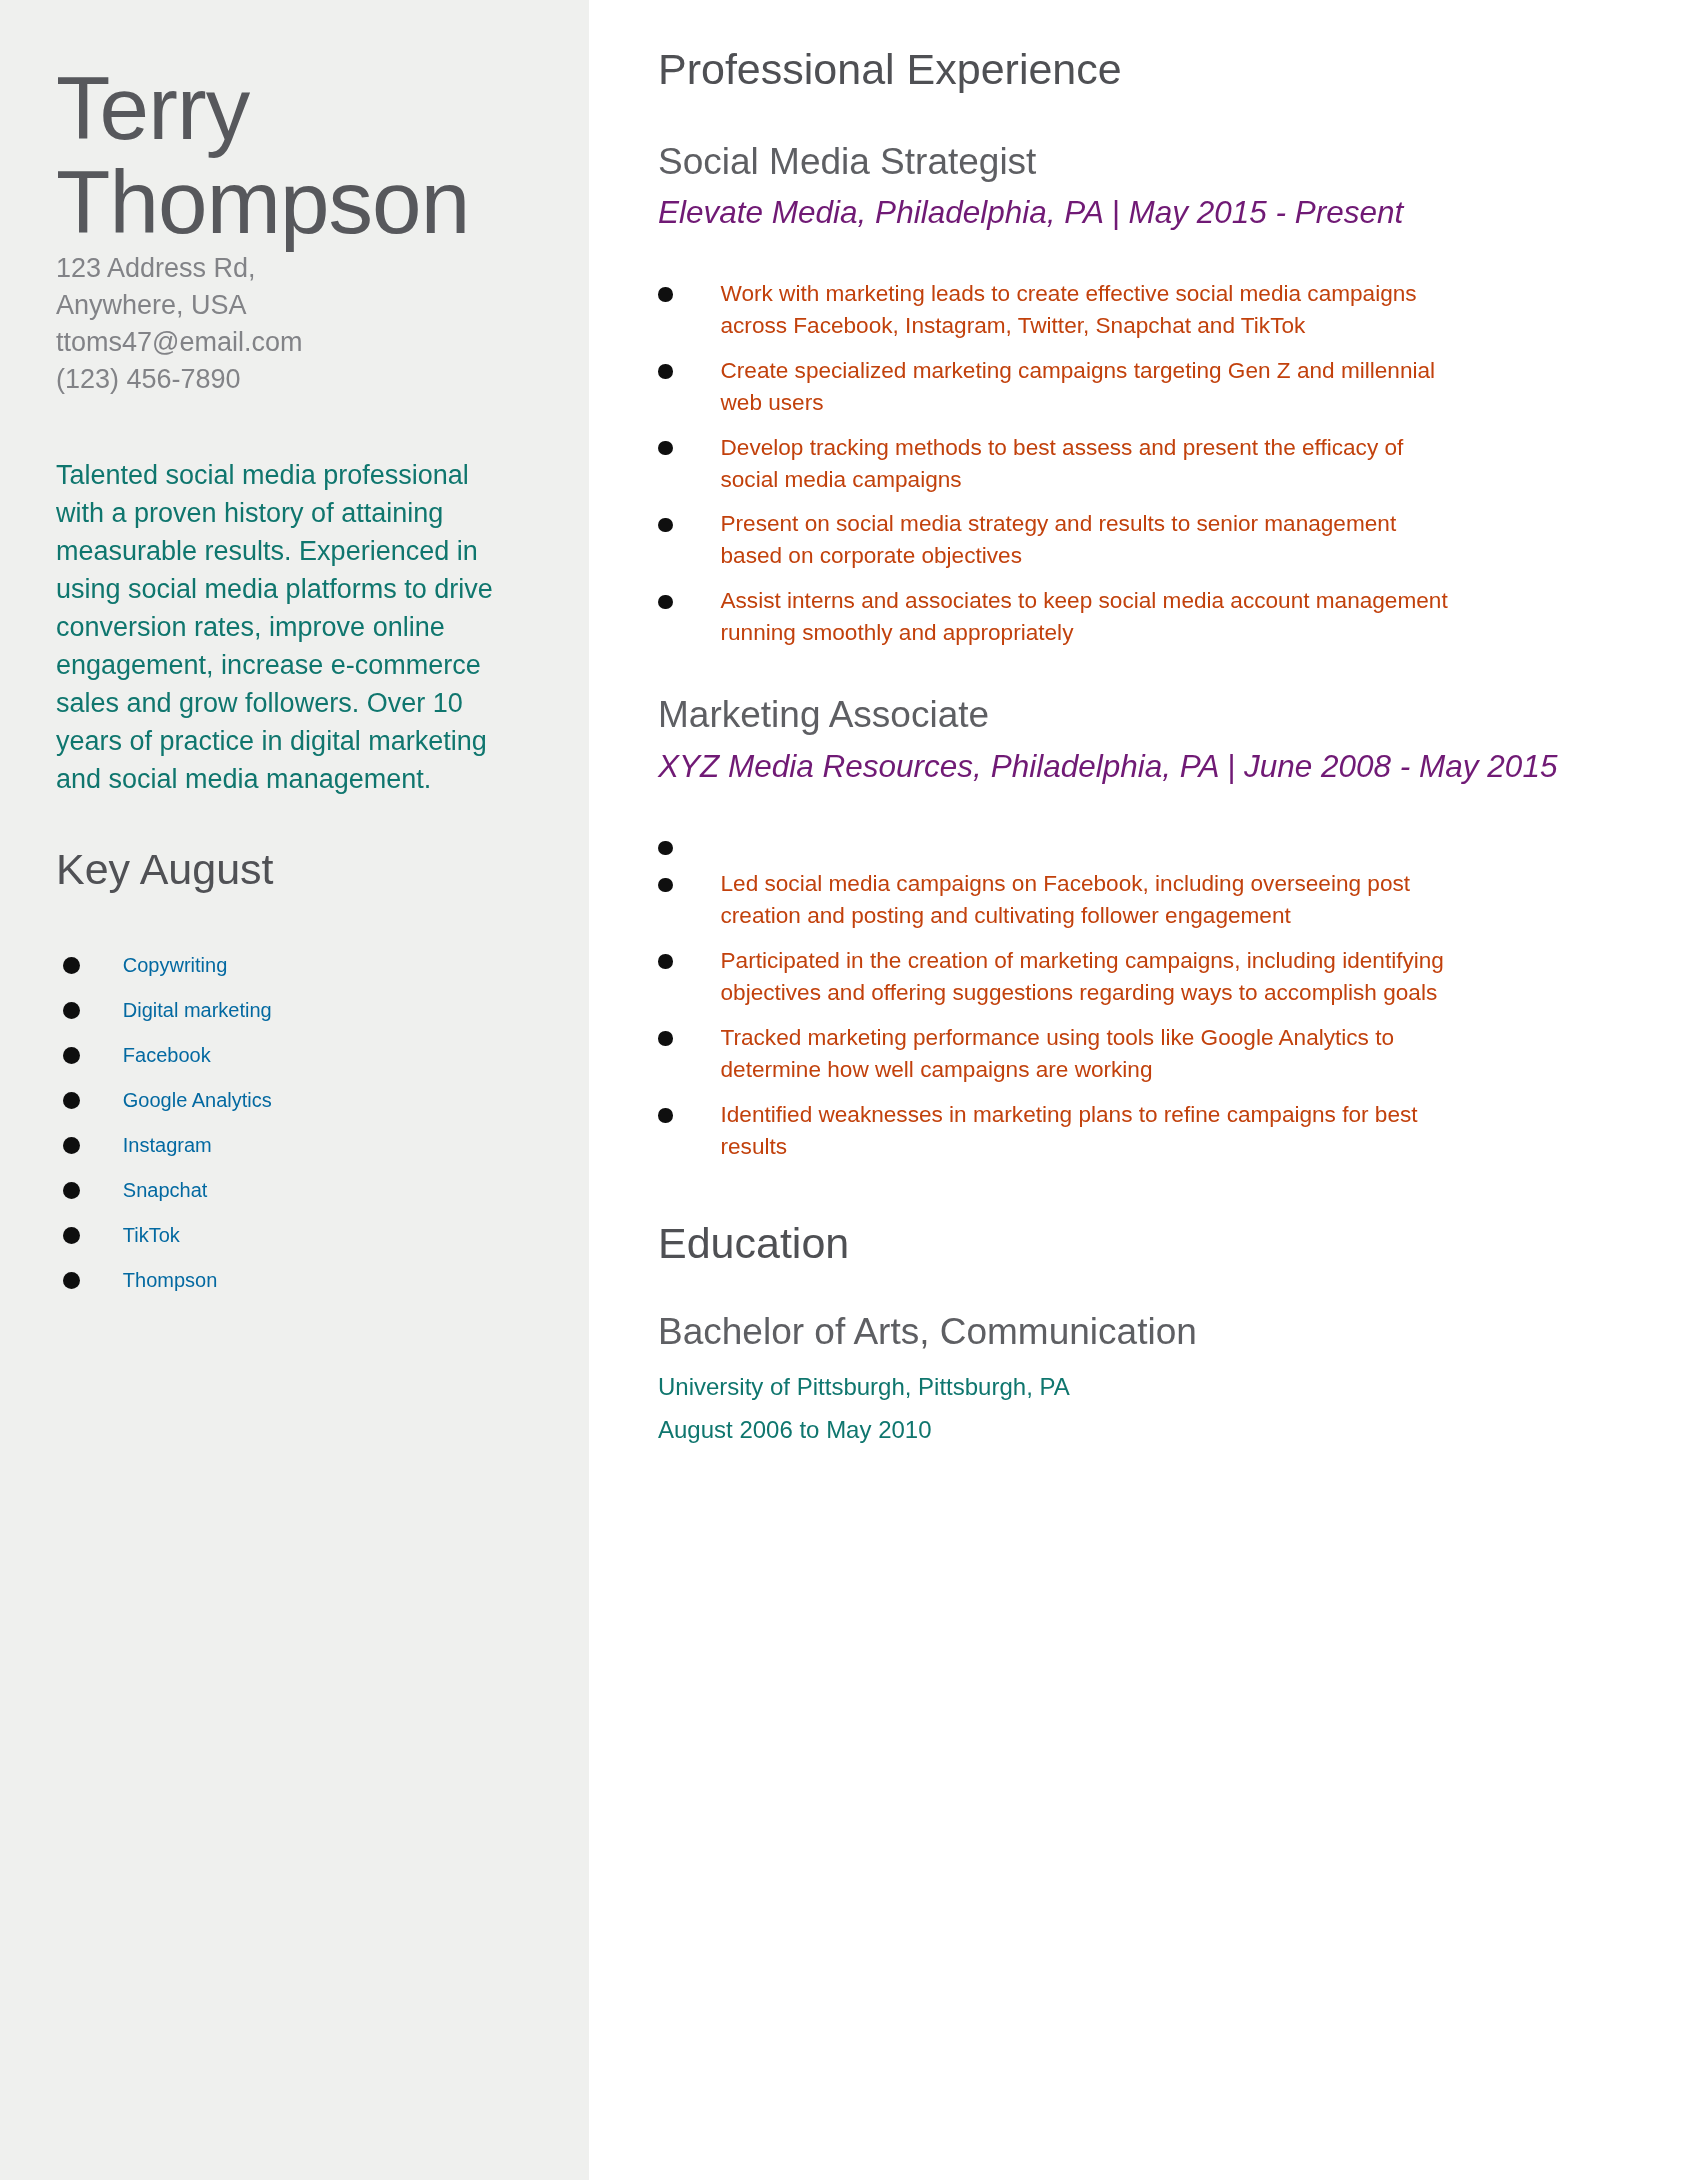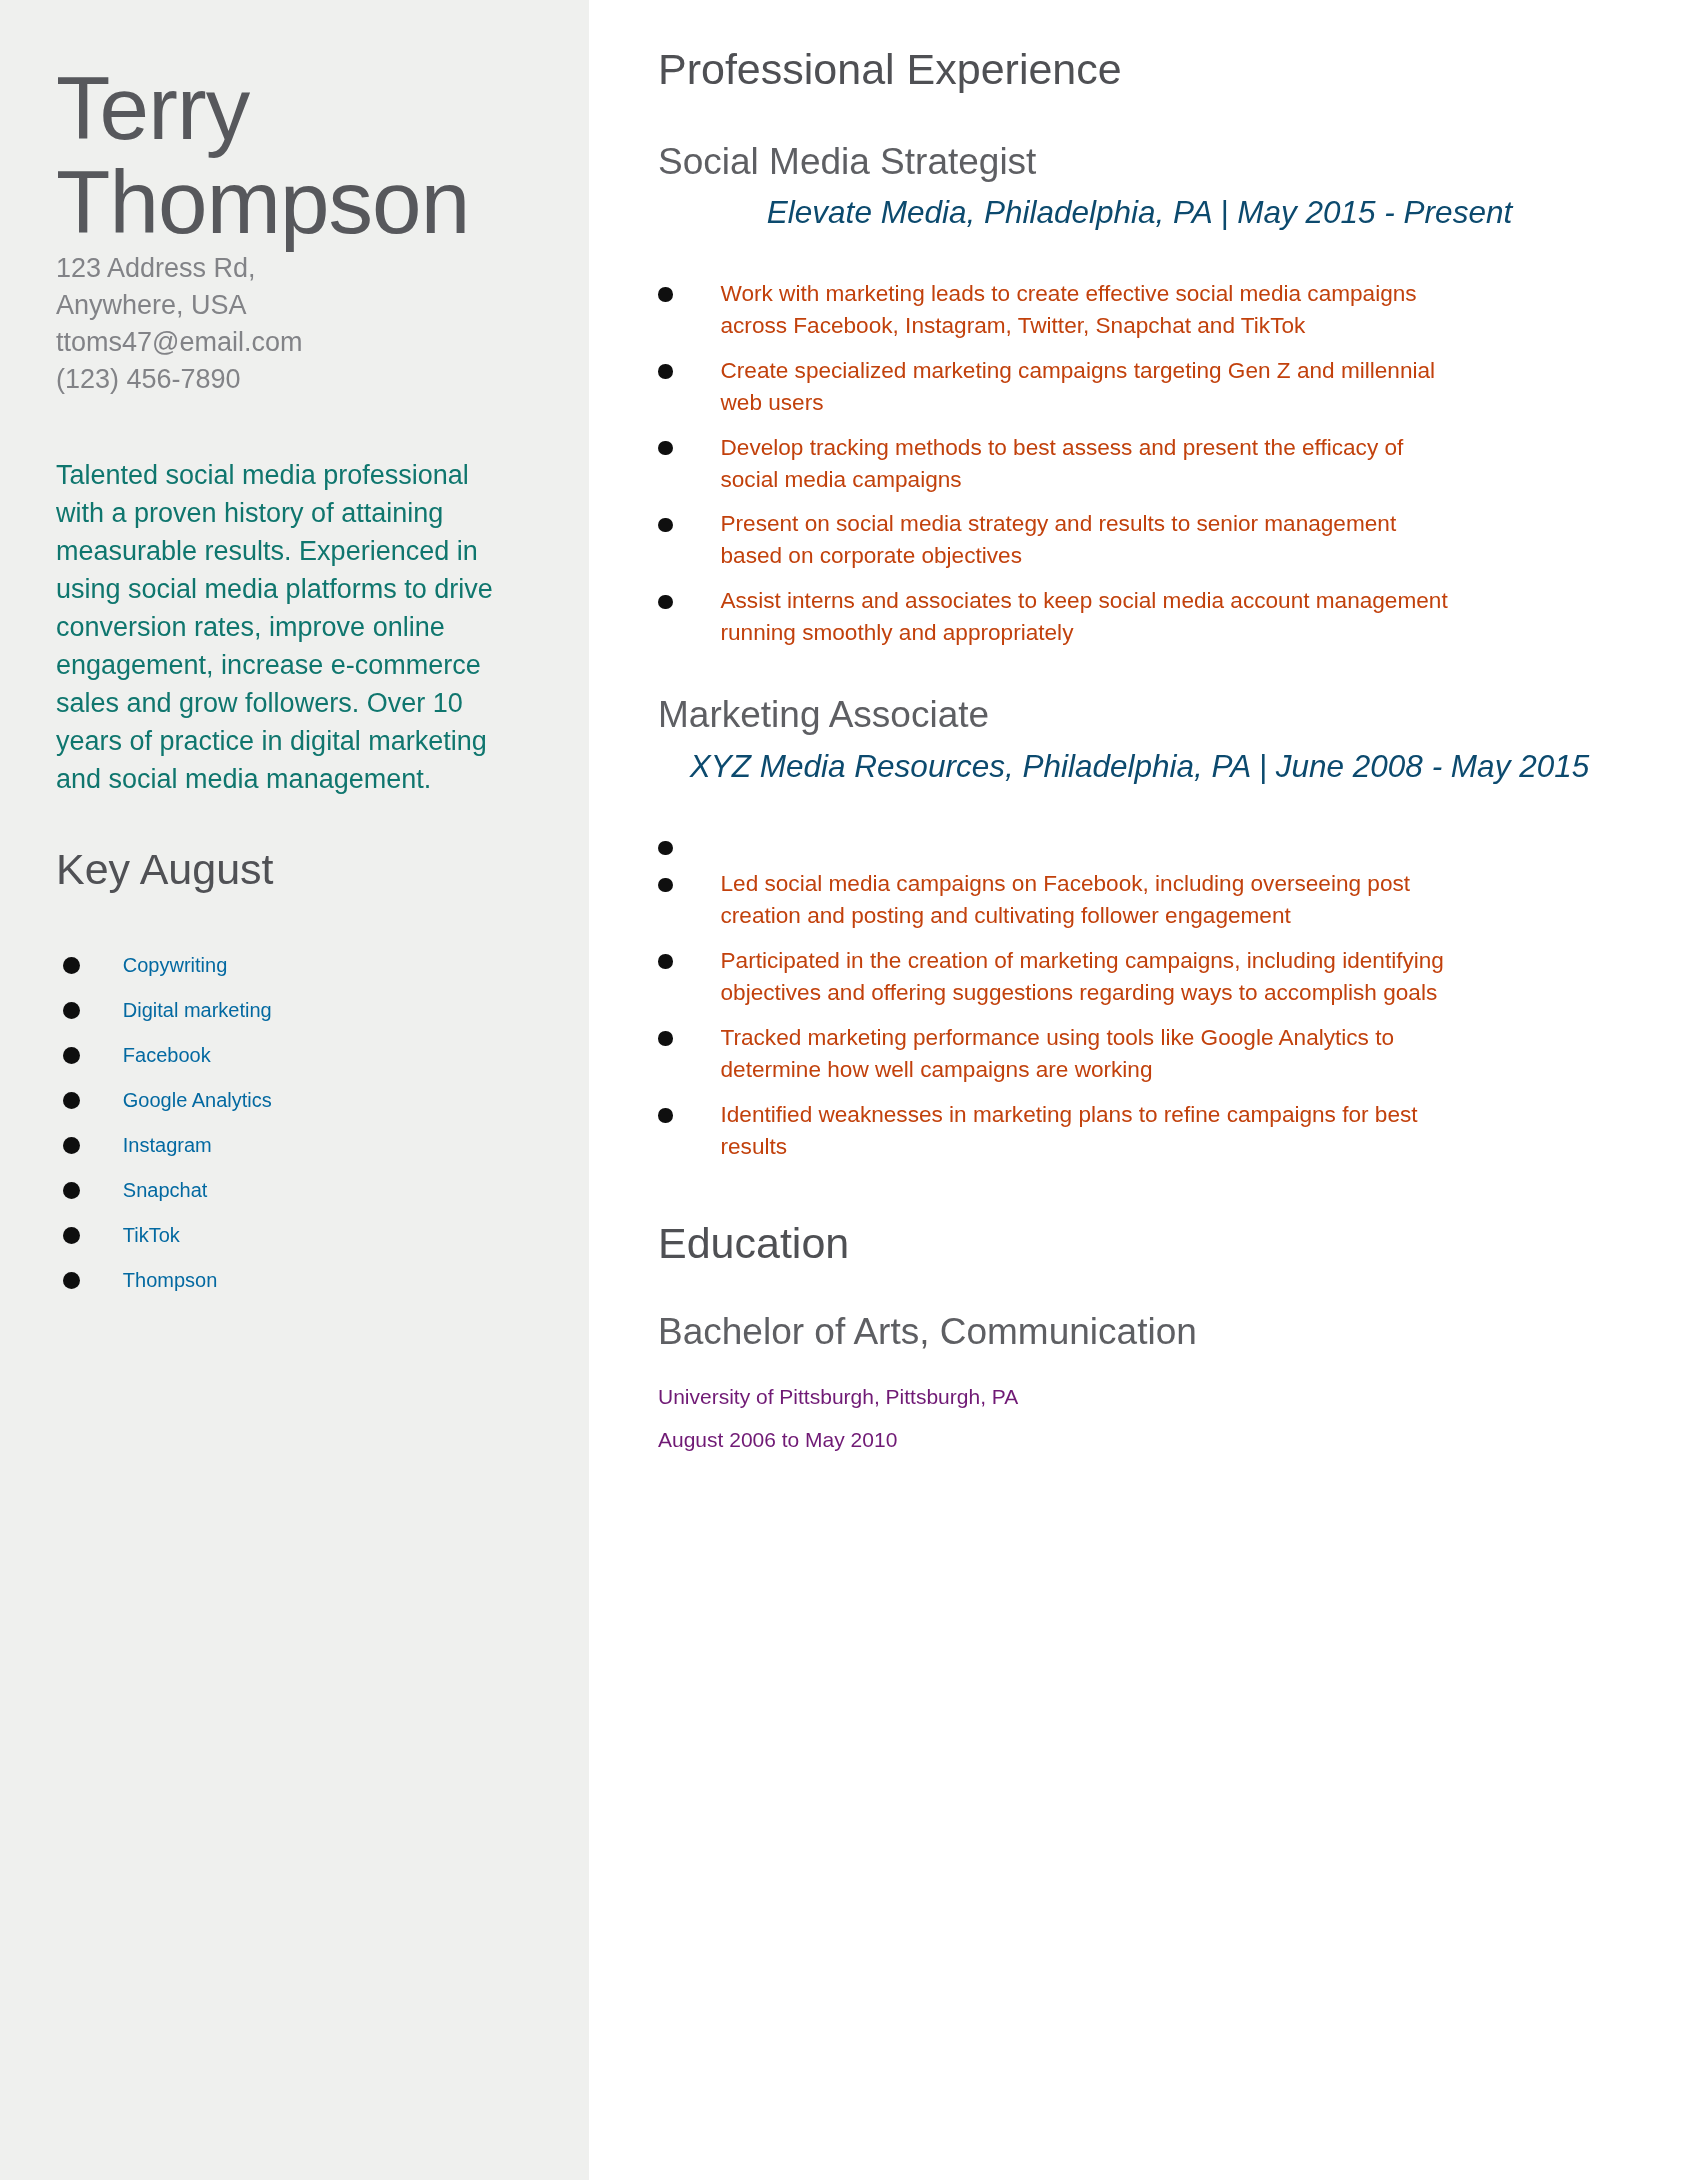--- a/index.html
+++ b/index.html
@@ -43,37 +43,37 @@
   .main {
     position:absolute; left:658px; top:0; width:963px; padding-top:44px;
   }
   .section-heading {
     font-size:43px; line-height:1.2; color:#4f5054; font-weight:400;
   }
   .job-title {
     margin-top:44px; font-size:37px; line-height:1.2; color:#5e5f63; font-weight:400;
   }
   .job-meta {
-    margin-top:10.2px; font-size:31.5px; line-height:1.2; font-style:italic; color:#0c4a6e;text-align:center;
+    margin-top:10.2px; font-size:31.5px; line-height:1.2; font-style:italic; color:#701a75;
   }
   .bullets { margin-top:46px; list-style:none; }
   .bullet-item { display:flex; margin-bottom:12.8px; }
   .bullet-dot {
     width:14.5px; height:14.5px; border-radius:50%; background:#0f0f0f;
     margin-top:9.4px; margin-right:48px; flex:none;
   }
   .bullet-text {
     font-size:22.6px; line-height:32px; color:#c2410c; white-space:pre-line;
   }
   .edu-heading { margin-top:55px; }
   .edu-degree {
     margin-top:41px; font-size:37px; line-height:1.2; color:#5e5f63; font-weight:400;
   }
   .edu-lines {
-    margin-top:20px; font-size:21px; line-height:43px; color:#701a75;
+    margin-top:10px; font-size:24px; line-height:43px; color:#0f766e;
   }
 </style>
 </head>
 <body>
 
 <div class="page">
 
   <aside class="sidebar">
     <div class="name">
       <div>Terry</div>

